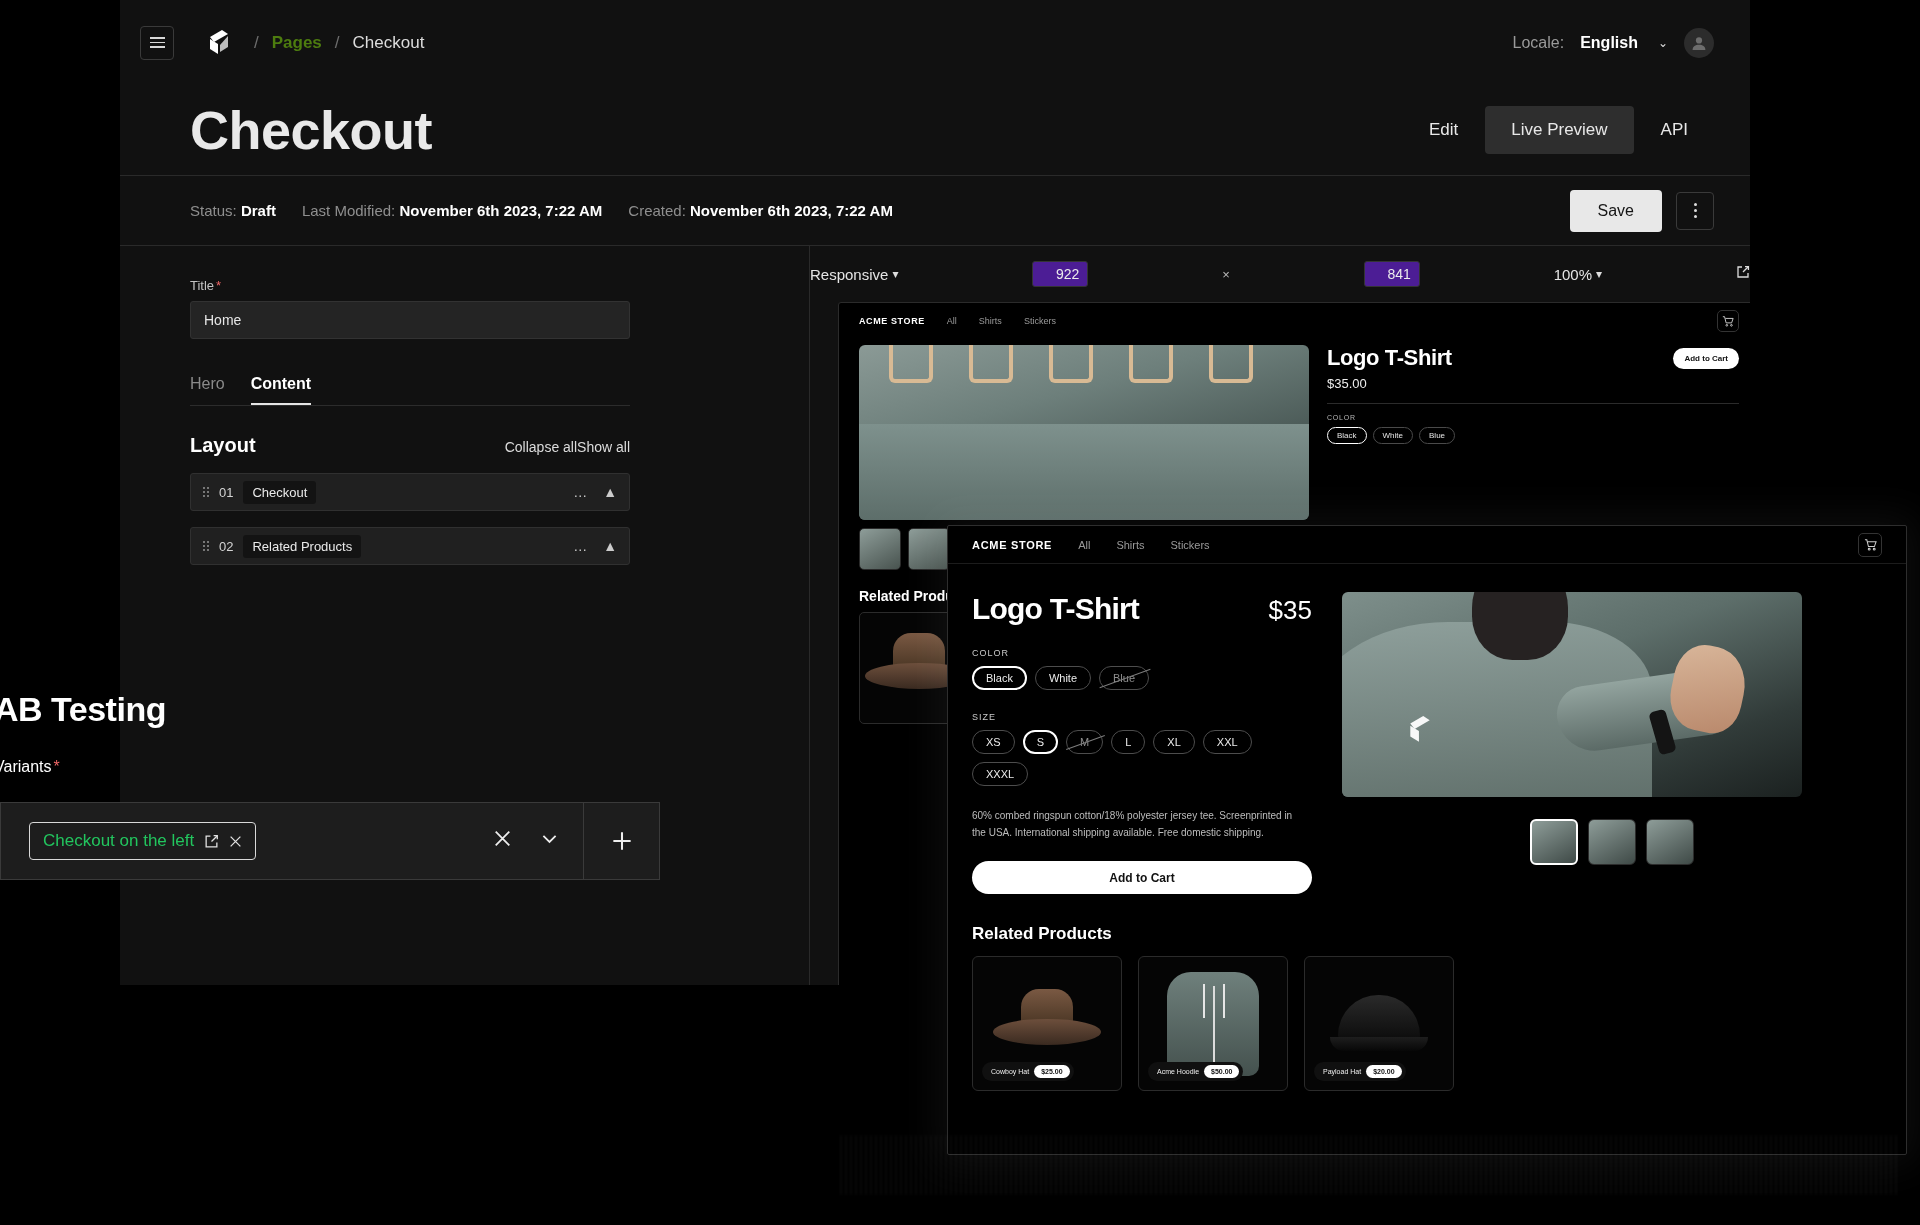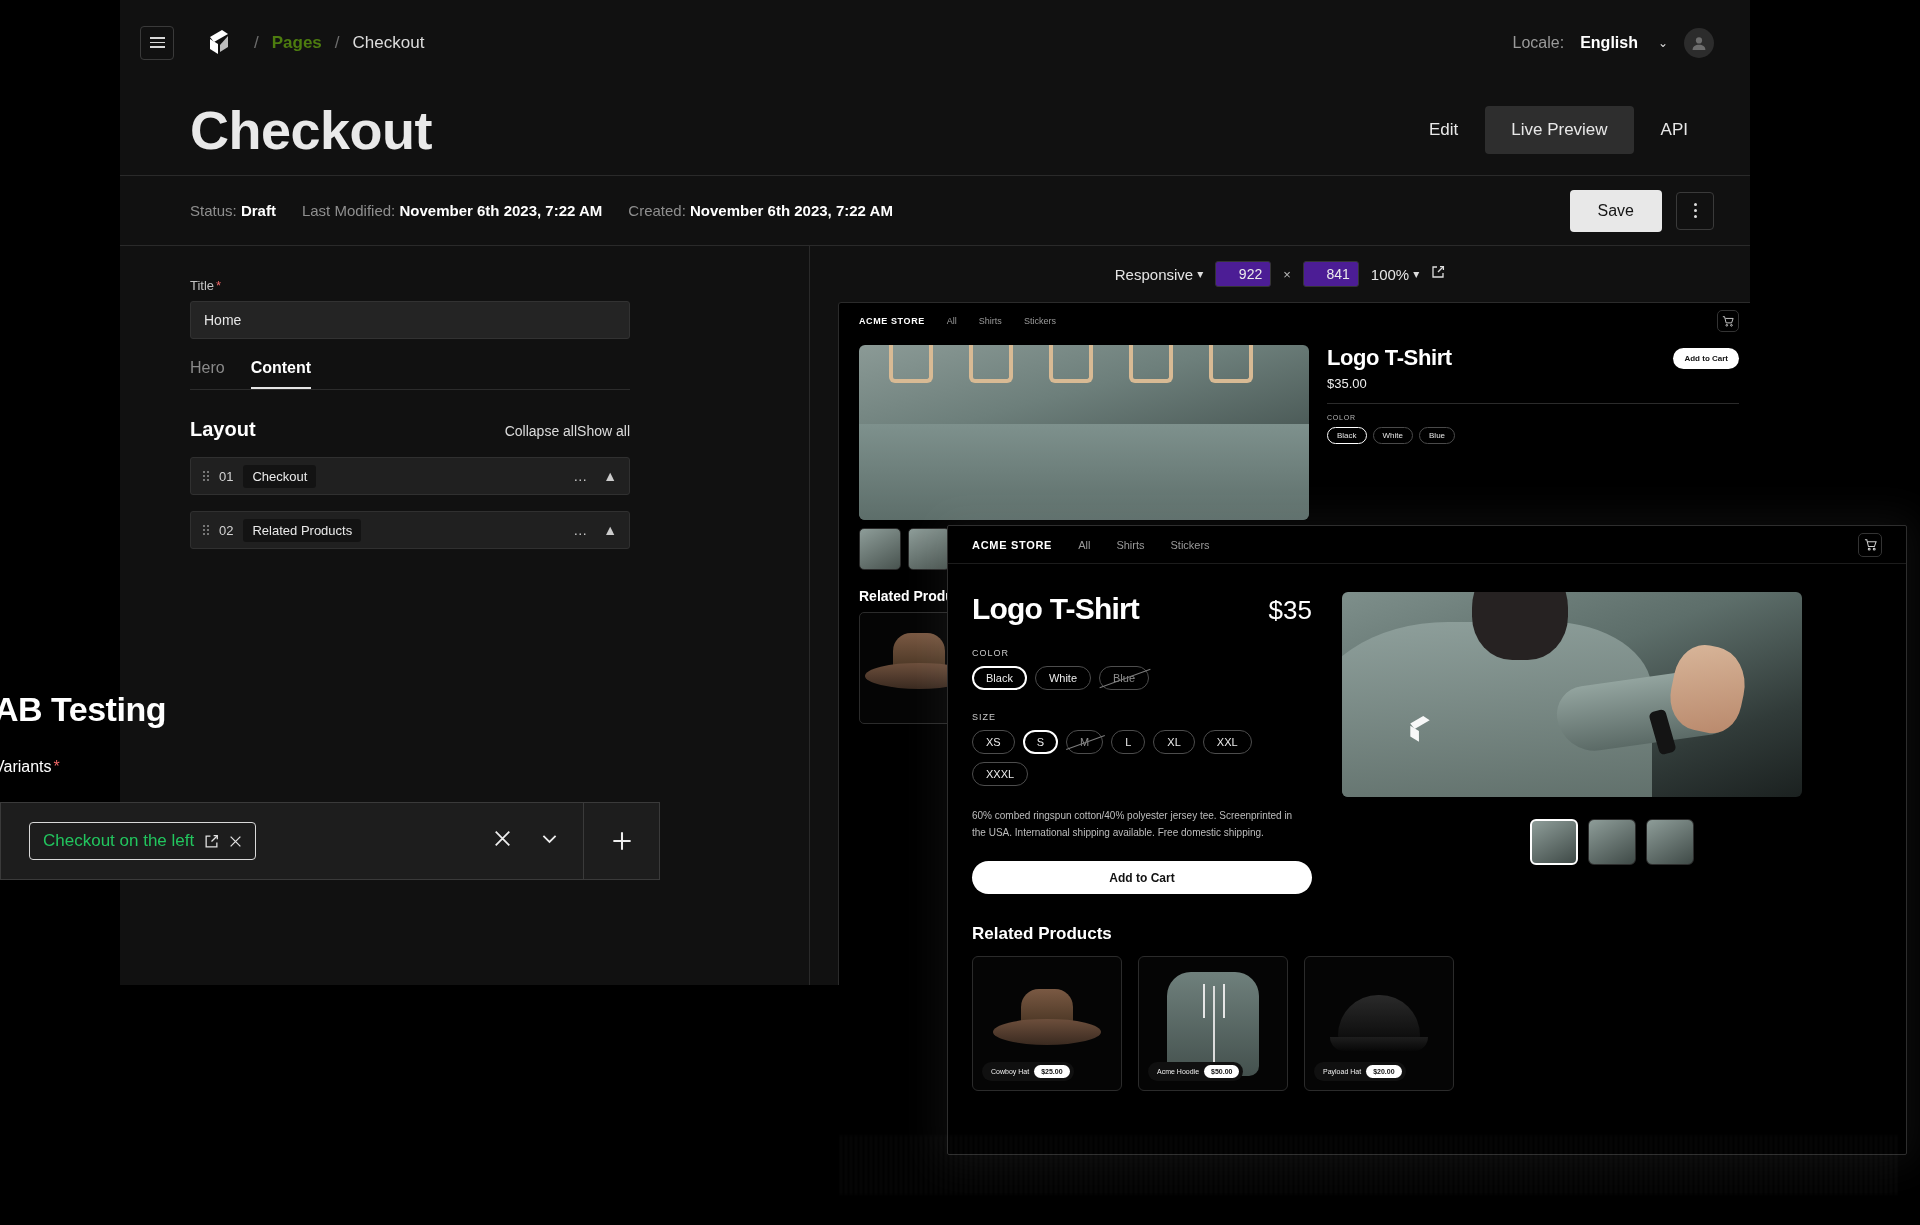--- a/index.html
+++ b/index.html
@@ -63,40 +63,40 @@
   .dots-btn i { width: 3px; height: 3px; background: #ddd; border-radius: 50%; display:block; }
 
   
   .body-split { display: flex; height: 745px; border-top: 1px solid #2a2a2a; }
   .form-pane { width: 690px; border-right: 1px solid #2a2a2a; padding: 32px 70px 0 70px; position: relative;}
   .field-label { font-size: 13px; color: #c3c3c3; margin-bottom: 8px; }
   .req { color: #e66; margin-left: 2px; }
   .text-input { width: 440px; height: 38px; background: #242424; border: 1px solid #323232;
                 border-radius: 3px; color: #e7e7e7; font-size: 14px; padding: 0 13px;
                 font-family: inherit; }
-  .inner-tabs { margin-top: 20px; display: flex; gap: 26px; border-bottom: 1px solid #2c2c2c; width: 440px; }
+  .inner-tabs { margin-top: 36px; display: flex; gap: 26px; border-bottom: 1px solid #2c2c2c; width: 440px; }
   .itab { font-size: 16px; color: #8a8a8a; padding-bottom: 10px; cursor: pointer; }
   .itab.active { color: #fff; font-weight: bold; border-bottom: 2px solid #e5e5e5; }
   .layout-head { margin-top: 28px; display: flex; align-items: baseline; width: 440px; }
   .layout-title { font-size: 20px; font-weight: bold; color: #fff; }
   .layout-actions { margin-left: auto; display: flex; gap: 0; font-size: 14px; color: #dcdcdc; }
   .layout-actions span { cursor: pointer; }
   .block-row { margin-top: 16px; width: 440px; height: 38px; background: #202020;
                border: 1px solid #303030; border-radius: 3px;
                display: flex; align-items: center; padding: 0 12px; gap: 10px; }
   .drag-dots { display: grid; grid-template-columns: 2px 2px; gap: 2px; }
   .drag-dots i { width: 2px; height: 2px; background: #777; display: block; }
   .blk-num { font-size: 13px; color: #d4d4d4; }
   .blk-chip { background: #131313; border-radius: 3px; padding: 4px 9px; font-size: 13px; color: #eaeaea; }
   .row-right { margin-left: auto; display: flex; align-items: center; gap: 16px; color: #ccc; font-size: 14px; }
   .row-right span { cursor: pointer; }
 
   
   .preview-pane { flex: 1; position: relative; }
-  .preview-toolbar { height: 56px; display: flex; align-items: center; justify-content: center; gap: 12px; }
+  .preview-toolbar { height: 56px; display: flex; align-items: center; justify-content: space-between; gap: 12px; }
   .pv-select { color: #e5e5e5; font-size: 15px; cursor: pointer; display: flex; align-items: center; }
   .pv-num { width: 56px; height: 26px; background: #4c1d95; border: 1px solid #343434; border-radius: 3px;
             color: #ececec; font-size: 14px; text-align: right; padding-right: 8px; font-family: inherit; }
   .pv-x { color: #bbb; font-size: 13px; }
   .ext-icon { cursor: pointer; }
 
   .preview-frame {
     position: absolute; left: 28px; top: 56px; width: 922px; height: 700px;
     background: #000; border: 1px solid #2b2b2b; border-radius: 3px; overflow: hidden;
   }
@@ -518,21 +518,21 @@
         <div class="fw-chips">
           <span class="fw-chip">XS</span>
           <span class="fw-chip sel">S</span>
           <span class="fw-chip na">M</span>
           <span class="fw-chip">L</span>
           <span class="fw-chip">XL</span>
           <span class="fw-chip">XXL</span>
           <span class="fw-chip">XXXL</span>
         </div>
 
-        <div class="fw-desc">60% combed ringspun cotton/40% polyester jersey tee. Screenprinted in the USA. International shipping available. Free domestic shipping.</div>
+        <div class="fw-desc">60% combed ringspun cotton/18% polyester jersey tee. Screenprinted in the USA. International shipping available. Free domestic shipping.</div>
         <button class="fw-addcart">Add to Cart</button>
       </div>
 
       <div class="fw-right">
         <div class="fw-hero">
           <div class="torso"></div>
           <div class="head"></div>
           <div class="arm"></div>
           <div class="hand"></div>
           <div class="watch"></div>

